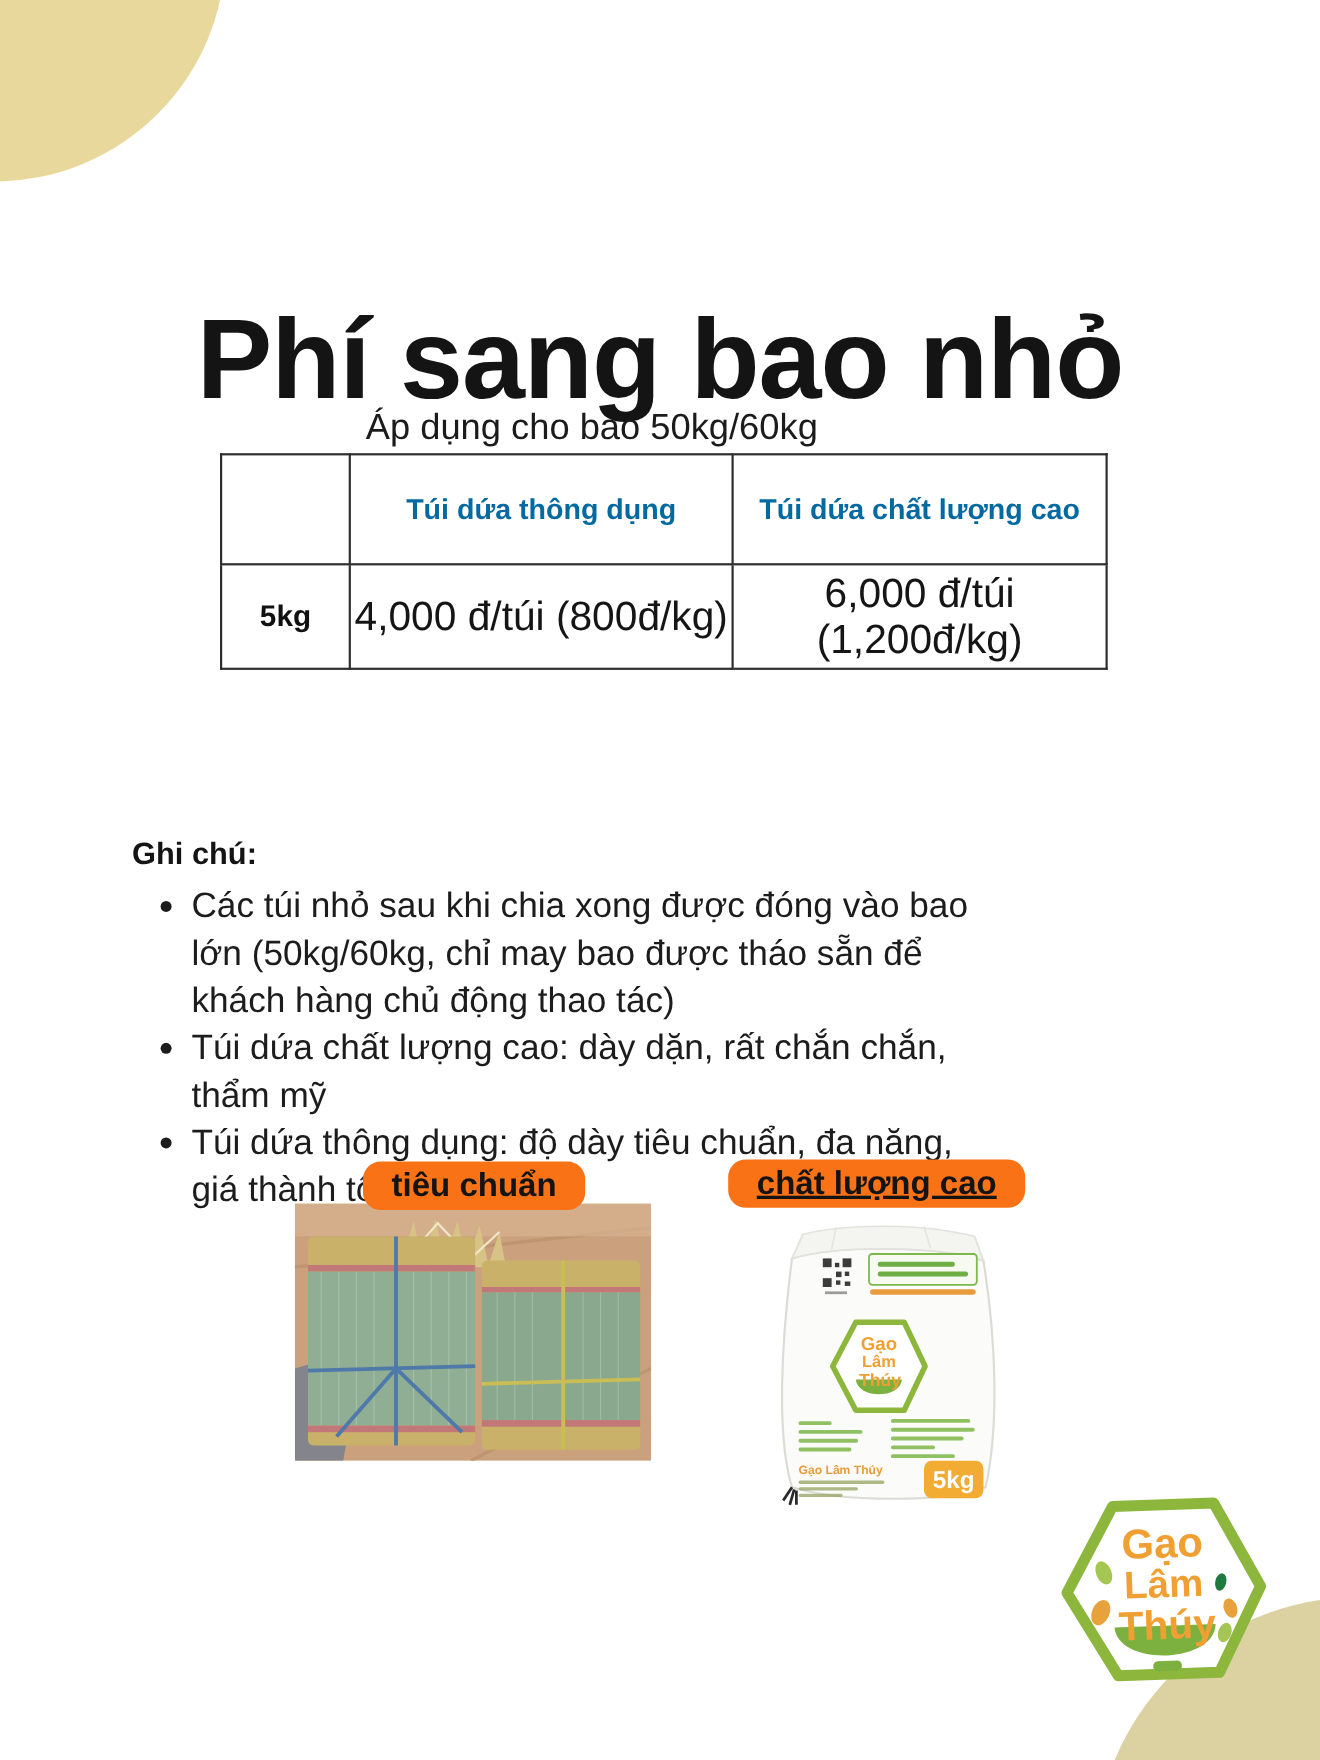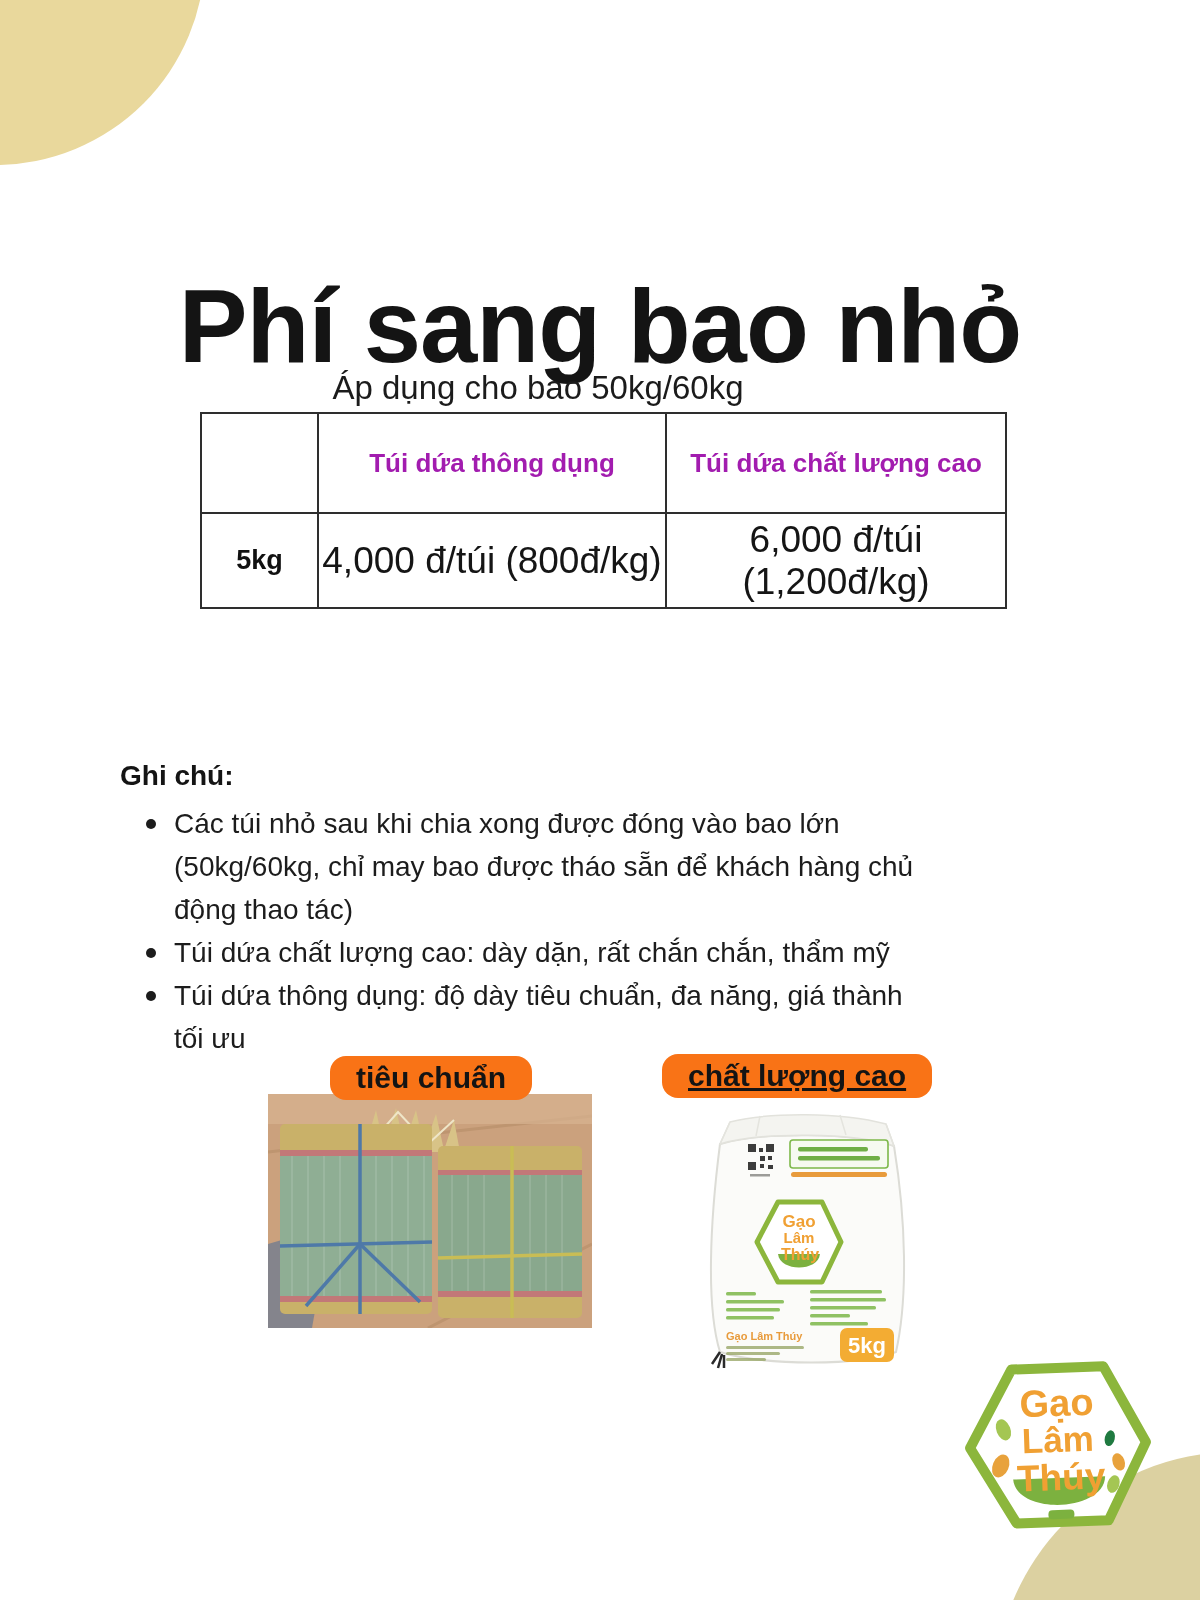--- a/index.html
+++ b/index.html
@@ -12,28 +12,28 @@
   .circle-br{position:absolute;left:995px;top:1452px;width:480px;height:480px;border-radius:50%;background:#DCD1A1;}
   
   .title{position:absolute;left:0;top:196px;width:1200px;text-align:center;
     font-size:103px;font-weight:600;letter-spacing:-1px;line-height:1.2;color:#141414;}
   .subtitle{position:absolute;left:0;top:336px;width:1076px;text-align:center;
     font-size:33px;font-weight:500;color:#1b1b1b;}
   
   table.price{position:absolute;left:200px;top:412px;border-collapse:collapse;table-layout:fixed;background:#fff;}
   table.price col.c1{width:117px;} table.price col.c2{width:348px;} table.price col.c3{width:340px;}
   table.price th,table.price td{border:2px solid #2e2e2e;text-align:center;vertical-align:middle;padding:0;}
-  table.price thead th{height:98px;font-size:26px;font-weight:700;color:#a21caf;}
+  table.price thead th{height:98px;font-size:26px;font-weight:700;color:#0369a1;}
   table.price tbody th{height:93px;font-size:27px;font-weight:700;color:#111;}
   table.price tbody td{height:93px;font-size:37px;font-weight:400;color:#151515;}
   
   .notes{position:absolute;left:120px;top:760px;width:980px;}
   .notes h2{margin:0;font-size:28px;font-weight:700;color:#141414;}
   .notes ul{list-style:none;margin:10px 0 0 0;padding:0 0 0 24px;width:770px;}
-  .notes li{position:relative;padding-left:30px;font-size:28px;line-height:43px;color:#1c1c1c;}
+  .notes li{position:relative;padding-left:30px;font-size:32px;line-height:43px;color:#1c1c1c;}
   .notes li::before{content:"";position:absolute;left:2px;top:17px;width:10px;height:10px;border-radius:50%;background:#1c1c1c;}
   
   .fig-badge{position:absolute;z-index:3;background:#f97316;border-radius:16px;
     padding:5px 26px;font-size:30px;font-weight:600;color:#141414;white-space:nowrap;}
   .badge-std{left:330px;top:1056px;}
   .badge-prem{left:662px;top:1054px;text-decoration:underline;}
   .photo-std{position:absolute;left:268px;top:1094px;z-index:1;}
   .photo-prem{position:absolute;left:690px;top:1102px;z-index:1;}
   .brand-logo{position:absolute;left:960px;top:1352px;z-index:4;}
   .logo-word{font-weight:700;fill:#F0A033;font-family:"Liberation Sans","DejaVu Sans",sans-serif;}

